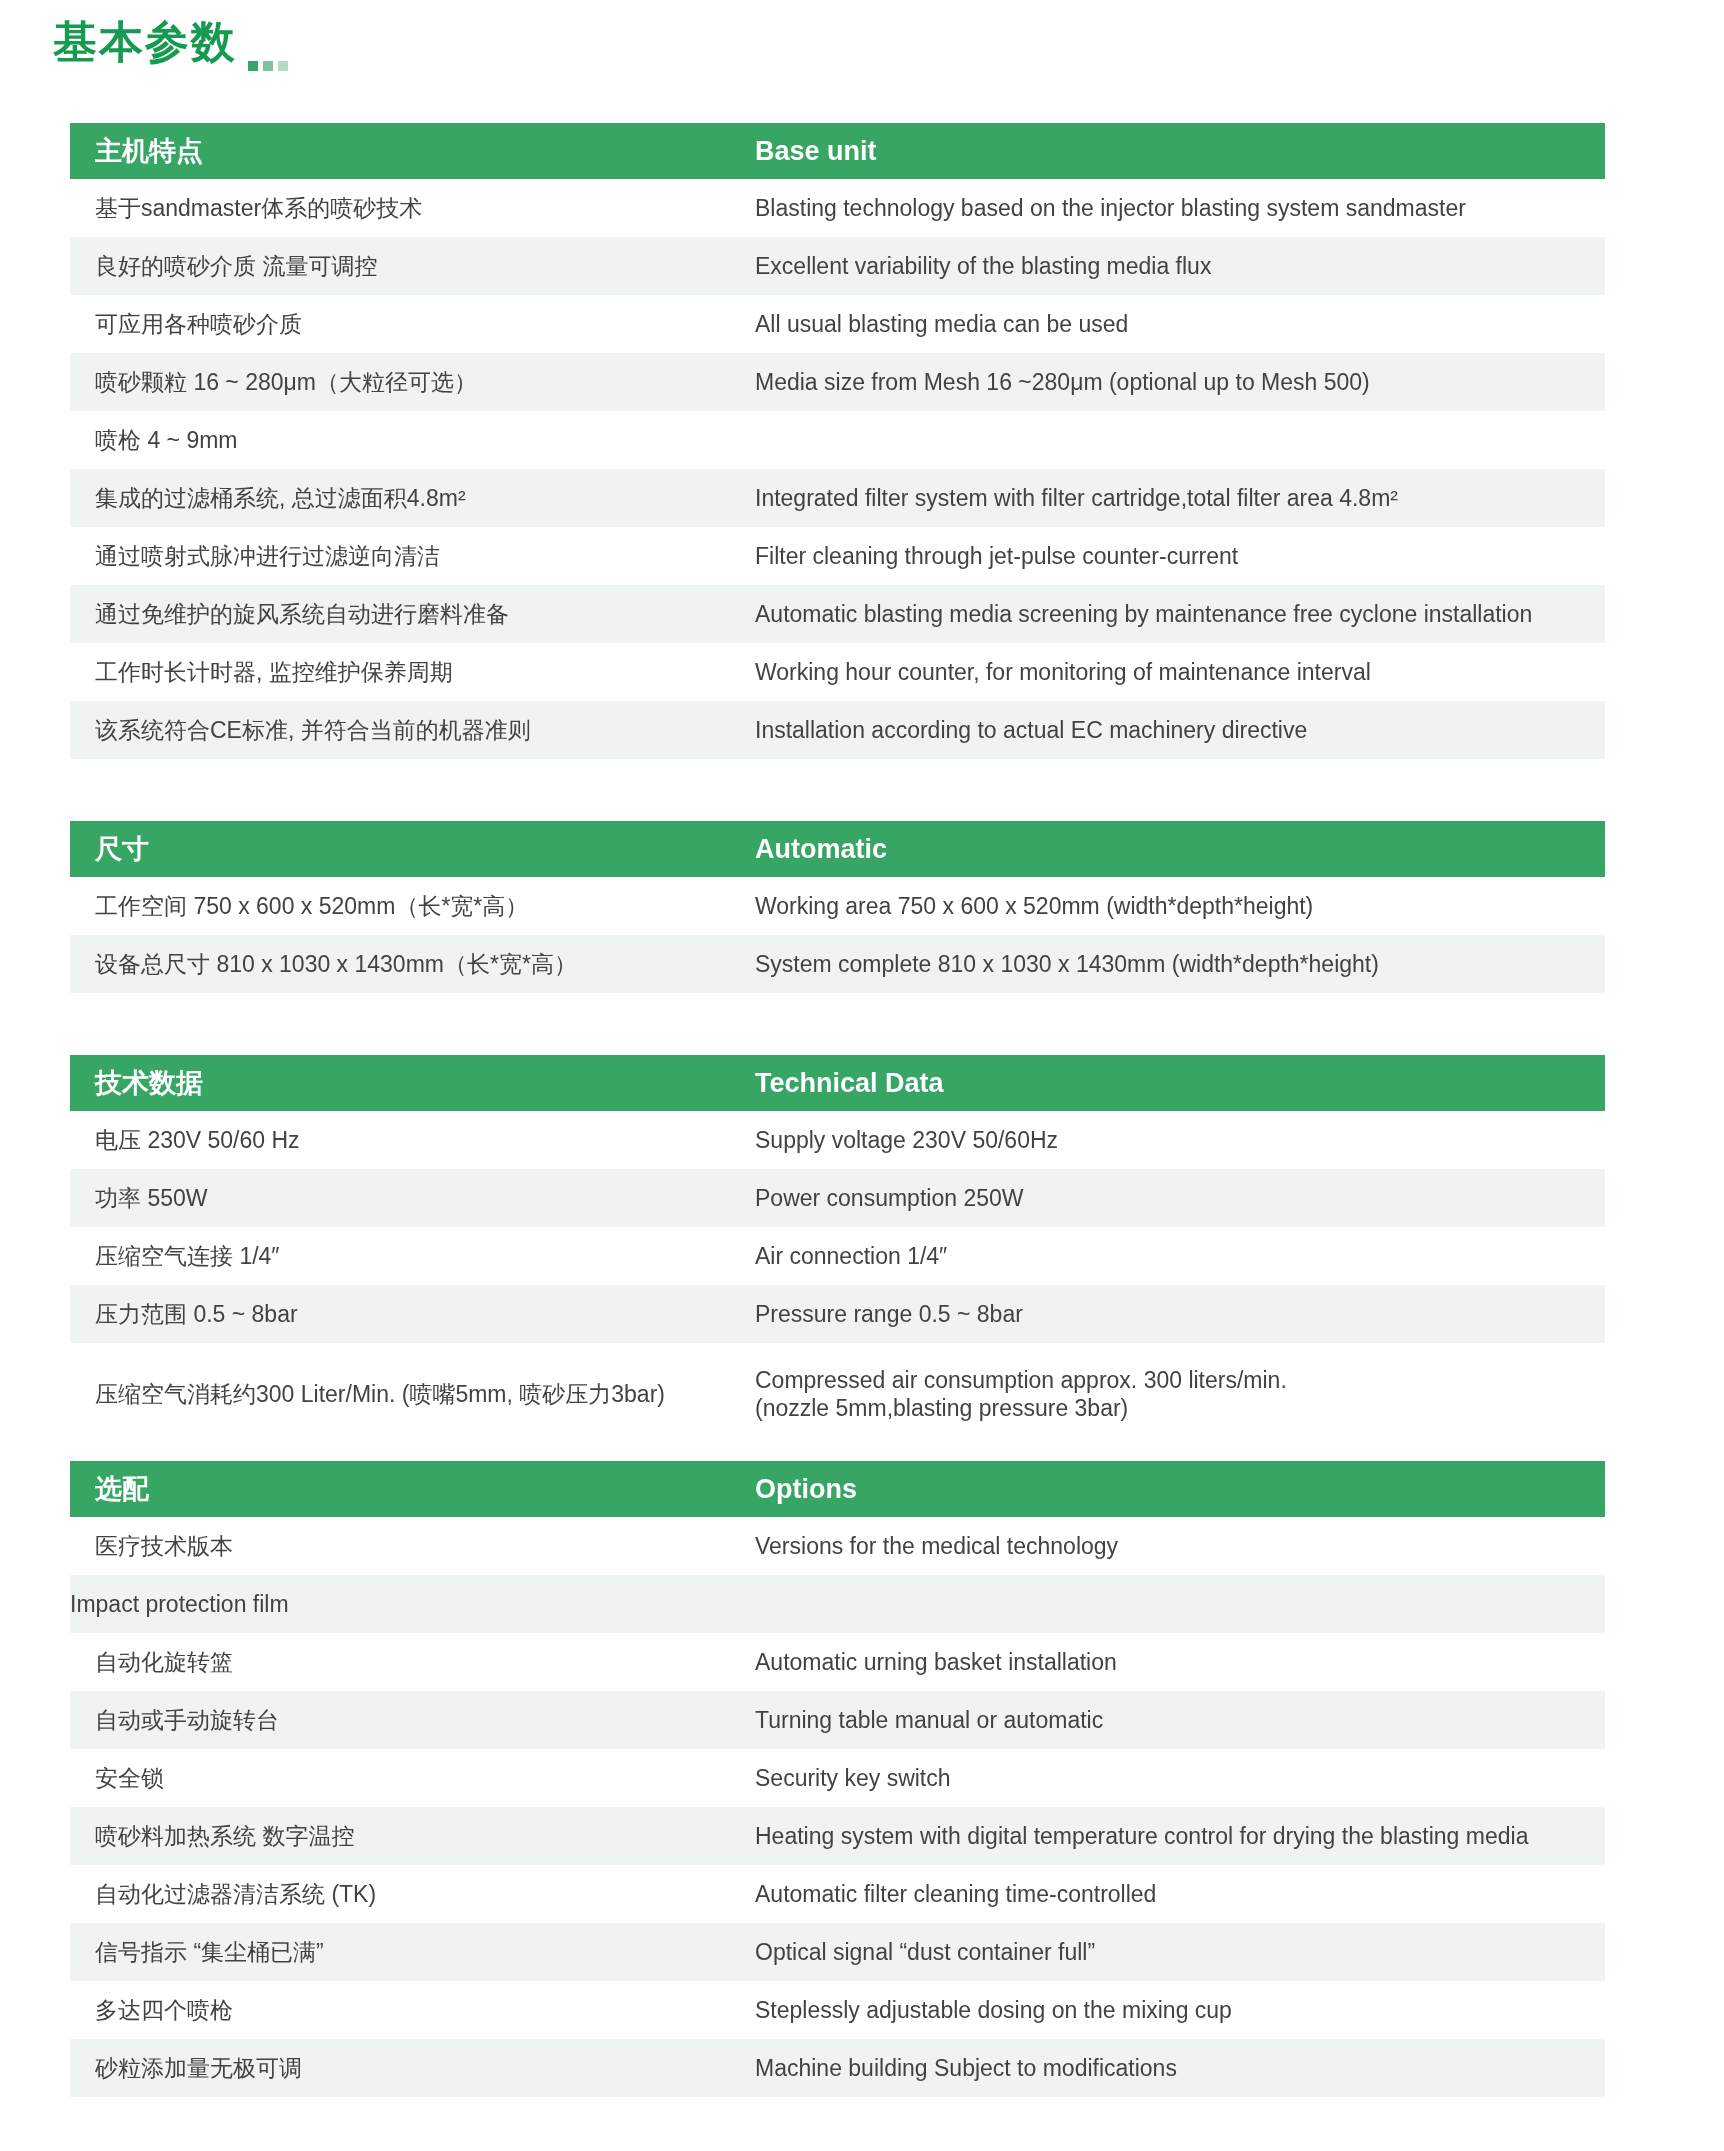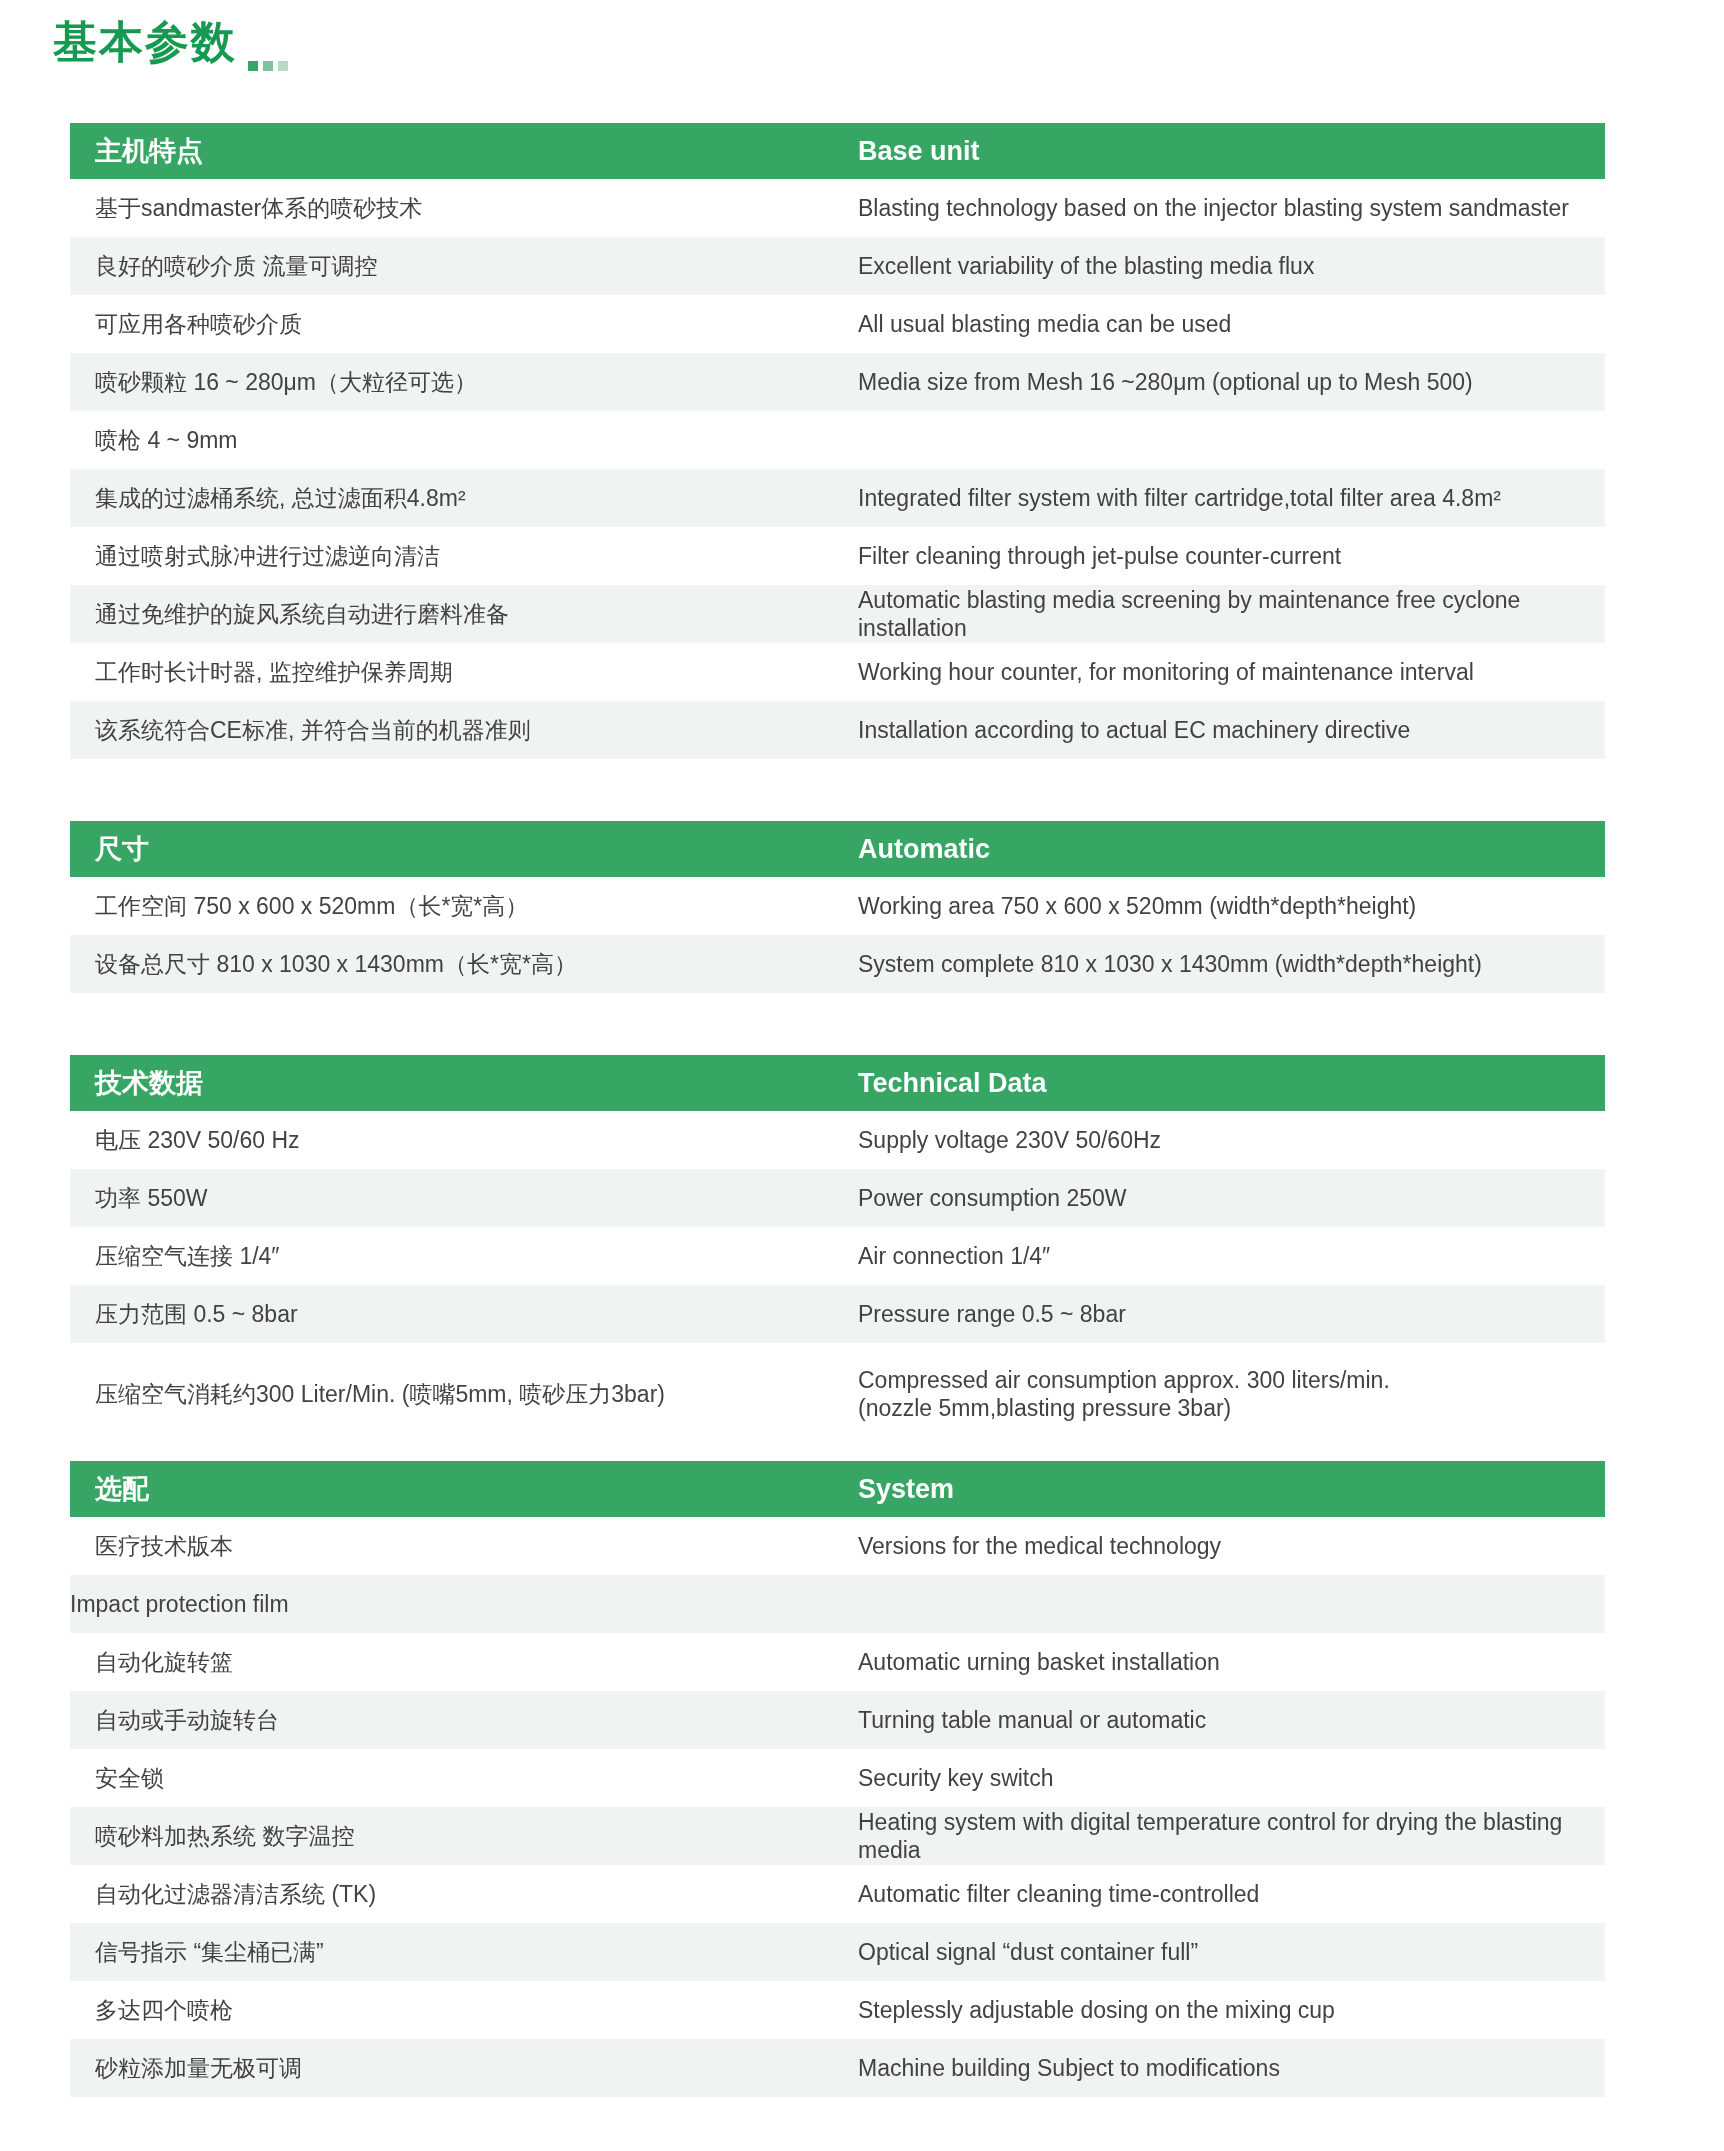--- a/index.html
+++ b/index.html
@@ -65,21 +65,21 @@
     align-items: center;
     min-height: 58px;
     font-size: 23px;
     color: #414342;
   }
   .row.alt { background: var(--row-alt, #eff4f0); }
   .spec-table:nth-child(3) .row:last-child { min-height: 101px; }
 
   .cell { box-sizing: border-box; line-height: 28px; }
   .cell.zh {
-    width: 788px;
+    width: 685px;
     padding-left: 25px;
     padding-right: 18.6px;
   }
   .cell.en {
     flex: 1;
     padding-right: 22.4px;
     white-space: pre-line;
   }
 </style>
 </head>
@@ -177,21 +177,21 @@
       </div>
       <div class="row">
         <div class="cell zh">压缩空气消耗约300 Liter/Min. (喷嘴5mm, 喷砂压力3bar)</div>
         <div class="cell en">Compressed air consumption approx. 300 liters/min.
 (nozzle 5mm,blasting pressure 3bar)</div>
       </div>
     </section>
     <section class="spec-table">
       <div class="table-header">
         <div class="cell zh">选配</div>
-        <div class="cell en">System</div>
+        <div class="cell en">Options</div>
       </div>
       <div class="row">
         <div class="cell zh">医疗技术版本</div>
         <div class="cell en">Versions for the medical technology</div>
       </div>
       <div class="row alt">
         <div class="cell en">Impact protection film</div>
       </div>
       <div class="row">
         <div class="cell zh">自动化旋转篮</div>

